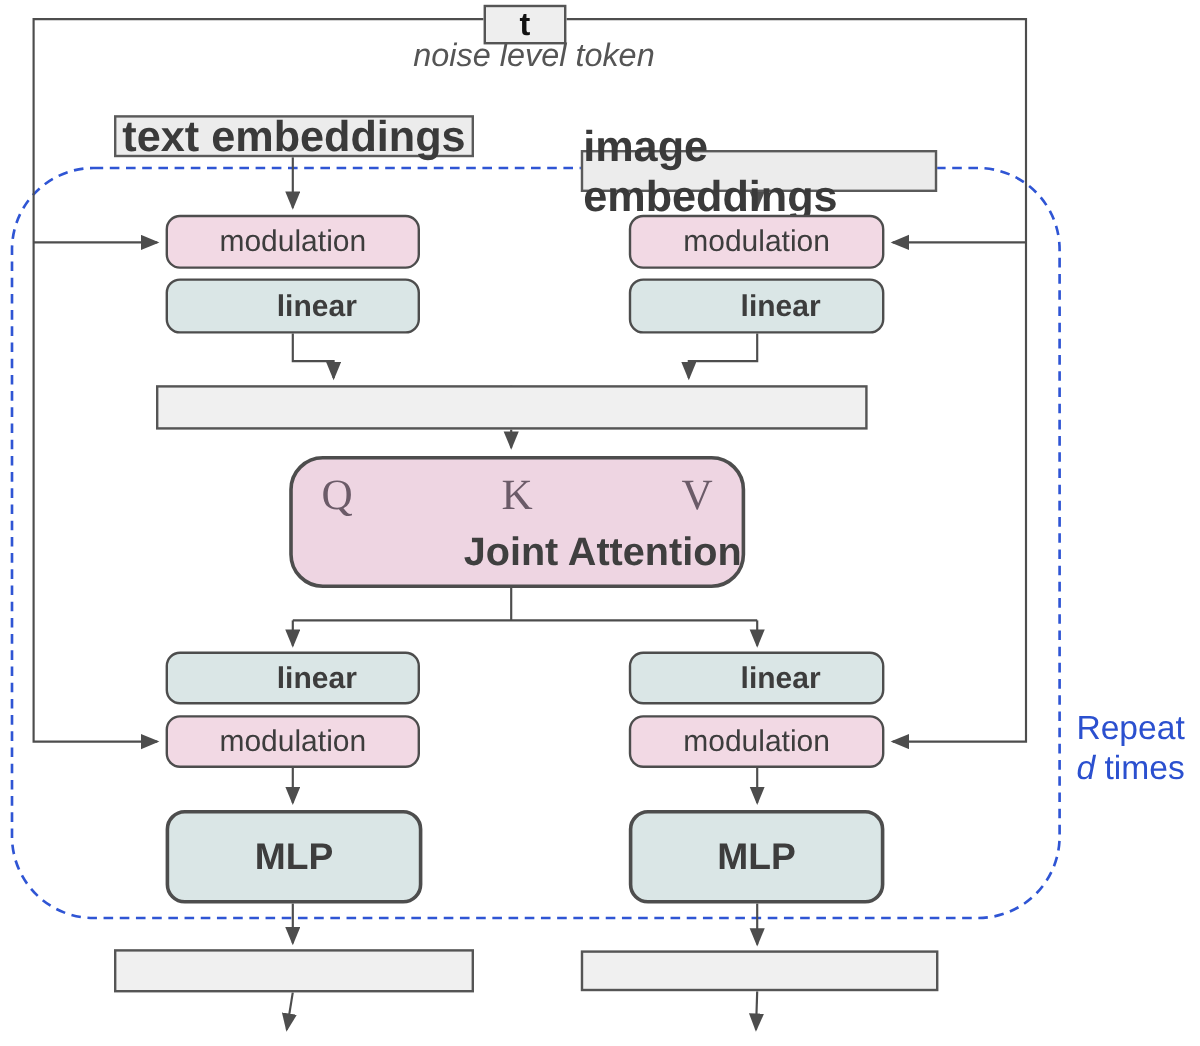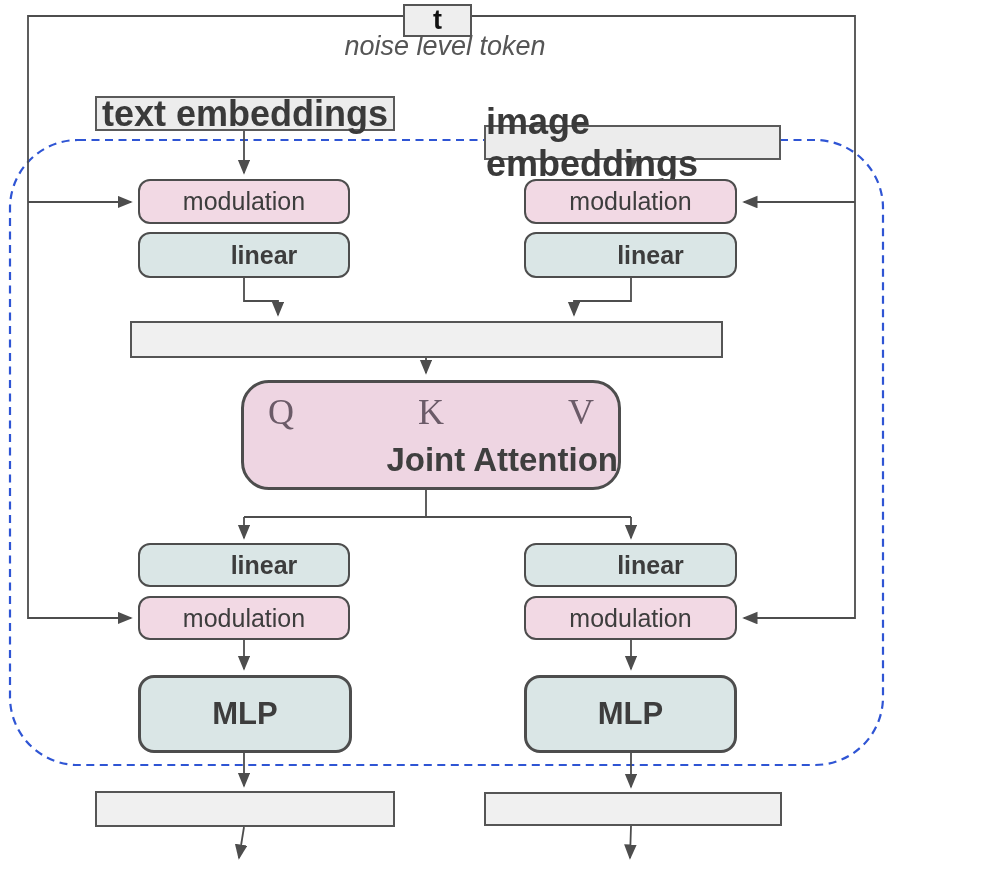--- a/index.html
+++ b/index.html
@@ -133,14 +133,18 @@
 
   <div class="box lin" style="left:524px;top:543px;width:213px;height:44px;">linear</div>
   <div class="box mod" style="left:524px;top:596px;width:213px;height:44px;">modulation</div>
 
   <div class="box mlp" style="left:138px;top:675px;width:214px;height:78px;">MLP</div>
   <div class="box mlp" style="left:524px;top:675px;width:213px;height:78px;">MLP</div>
 
   <div class="bar" style="left:95px;top:791px;width:300px;height:36px;"></div>
   <div class="bar" style="left:484px;top:792px;width:298px;height:34px;"></div>
 
+  <div class="repeat" style="left:897px;top:590px;width:100px;">
+    <div>Repeat</div>
+    <div><span class="it">d</span><span> times</span></div>
+  </div>
 
 </div>
 
 </body></html>

